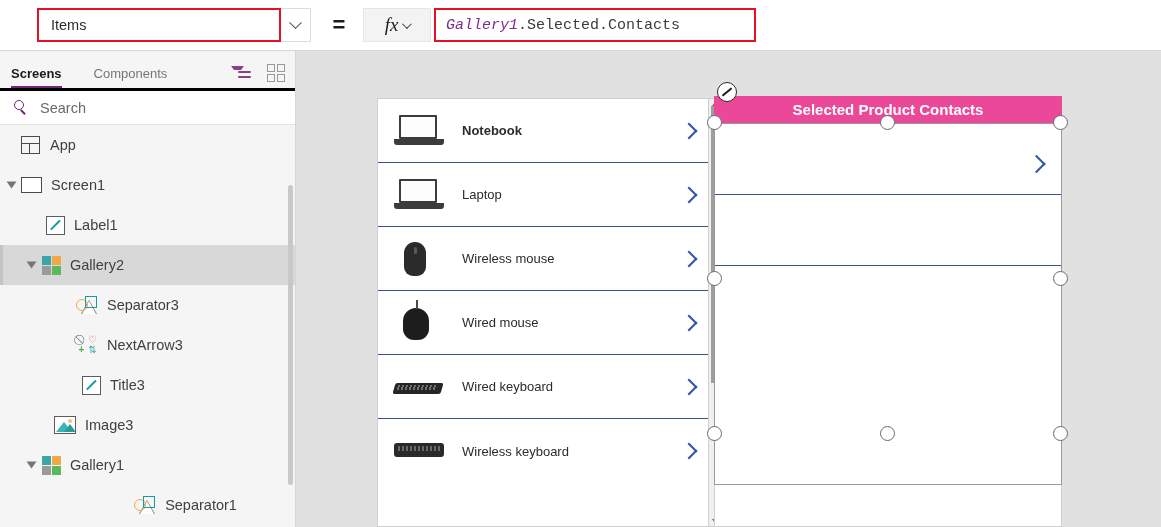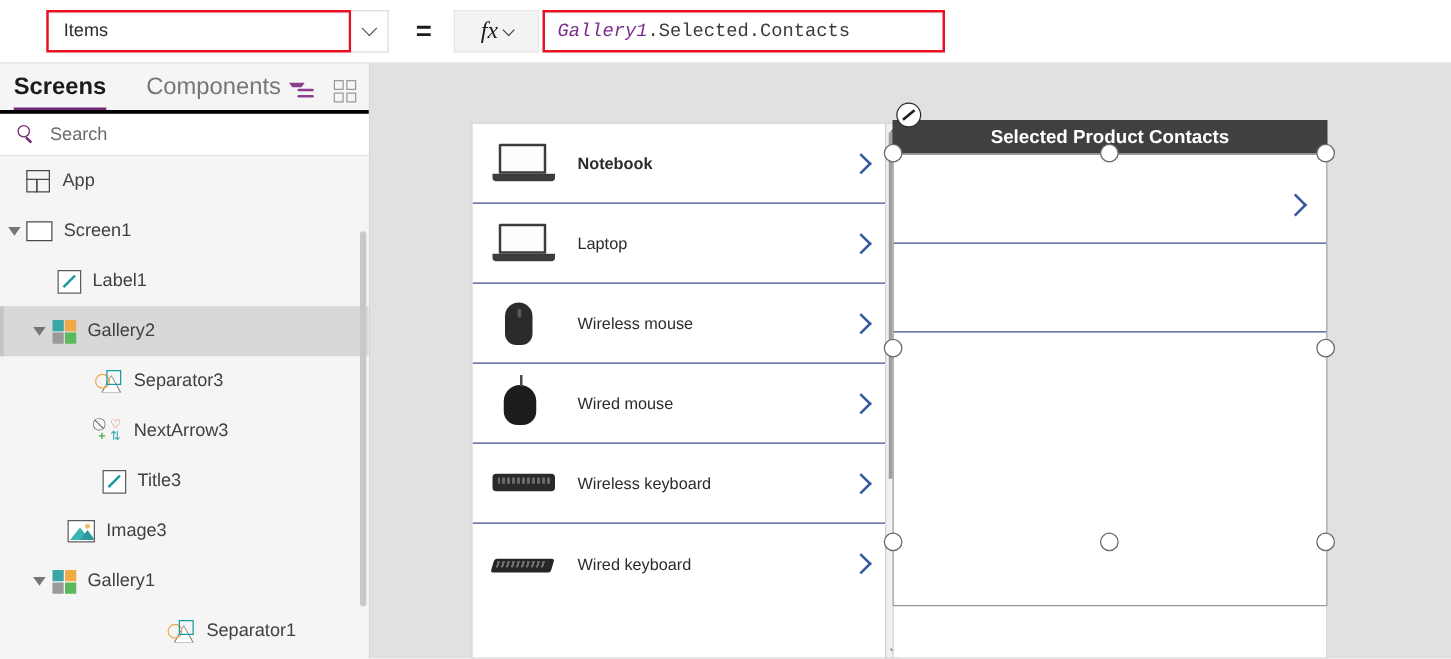--- a/index.html
+++ b/index.html
@@ -87,21 +87,21 @@
     background: #f5f5f5;
     border-right: 1px solid #d6d6d6;
   }
   .tabs-row {
     position: relative; height: 37px;
     background: #f5f5f5;
     display: flex; align-items: flex-end;
   }
   .tab {
     position: relative; padding: 0 0 7px 0;
-    font-size: 19px; color: #767676; cursor: pointer;
+    font-size: 13px; color: #767676; cursor: pointer;
   }
   .tab.t-screens { margin-left: 11px; }
   .tab.t-components { margin-left: 32px; }
   .tab.active { color: #1b1b1b; font-weight: bold; }
   .tab.active::after {
     content: ""; position: absolute;
     left: 0; right: 0; bottom: 0; height: 2.5px;
     background: #742774;
   }
   .view-icons {
@@ -385,21 +385,21 @@
     width: 0; height: 0;
     border-left: 3px solid transparent; border-right: 3px solid transparent;
   }
   .g1-scrollbar .ar-up   { top: 3px;  border-bottom: 4px solid #6a6a6a; }
   .g1-scrollbar .ar-down { bottom: 3px; border-top: 4px solid #6a6a6a; }
 
   
   .banner {
     position: absolute; left: 418px; top: 45px;
     width: 348px; height: 27px;
-    background: #404040;
+    background: #ec4899;
     display: flex; align-items: center; justify-content: center;
     color: #ffffff; font-size: 15px; font-weight: bold;
   }
 
   
   .gallery2 {
     position: absolute; left: 418px; top: 72px;
     width: 348px; height: 362px;
     background: #ffffff;
     border: 1px solid #9a9a9a;
@@ -639,31 +639,31 @@
           <span class="tn-mouse-d">
               <span class="cord"></span>
             </span>
         </span>
         <span class="g1-title">Wired mouse</span>
         <span class="g1-arrow"></span>
       </div>
 
       <div class="g1-item">
         <span class="g1-thumb">
-          <span class="tn-kb"></span>
-        </span>
-        <span class="g1-title">Wireless keyboard</span>
+          <span class="tn-kb-wired"></span>
+        </span>
+        <span class="g1-title">Wired keyboard</span>
         <span class="g1-arrow"></span>
       </div>
 
       <div class="g1-item">
         <span class="g1-thumb">
-          <span class="tn-kb-wired"></span>
-        </span>
-        <span class="g1-title">Wired keyboard</span>
+          <span class="tn-kb"></span>
+        </span>
+        <span class="g1-title">Wireless keyboard</span>
         <span class="g1-arrow"></span>
       </div>
     </div>
 
     <div class="g1-scrollbar">
       <span class="ar ar-up"></span>
       <span class="thumb"></span>
       <span class="ar ar-down"></span>
     </div>
 

